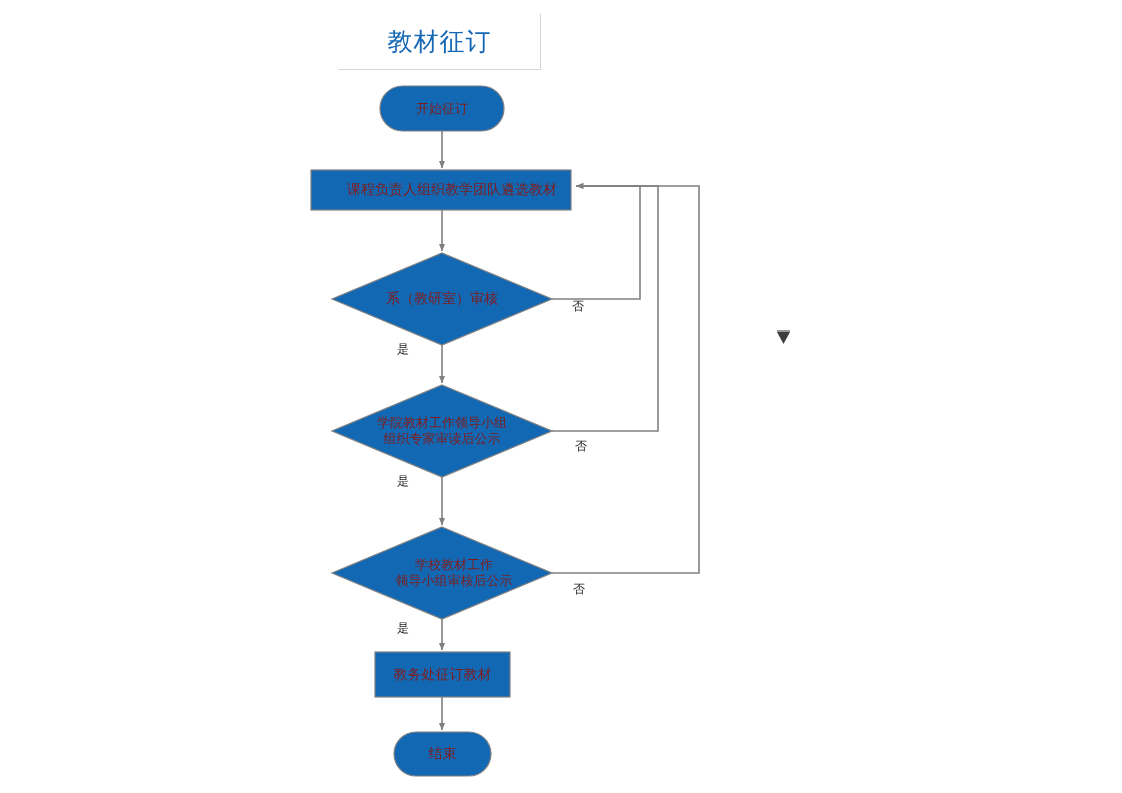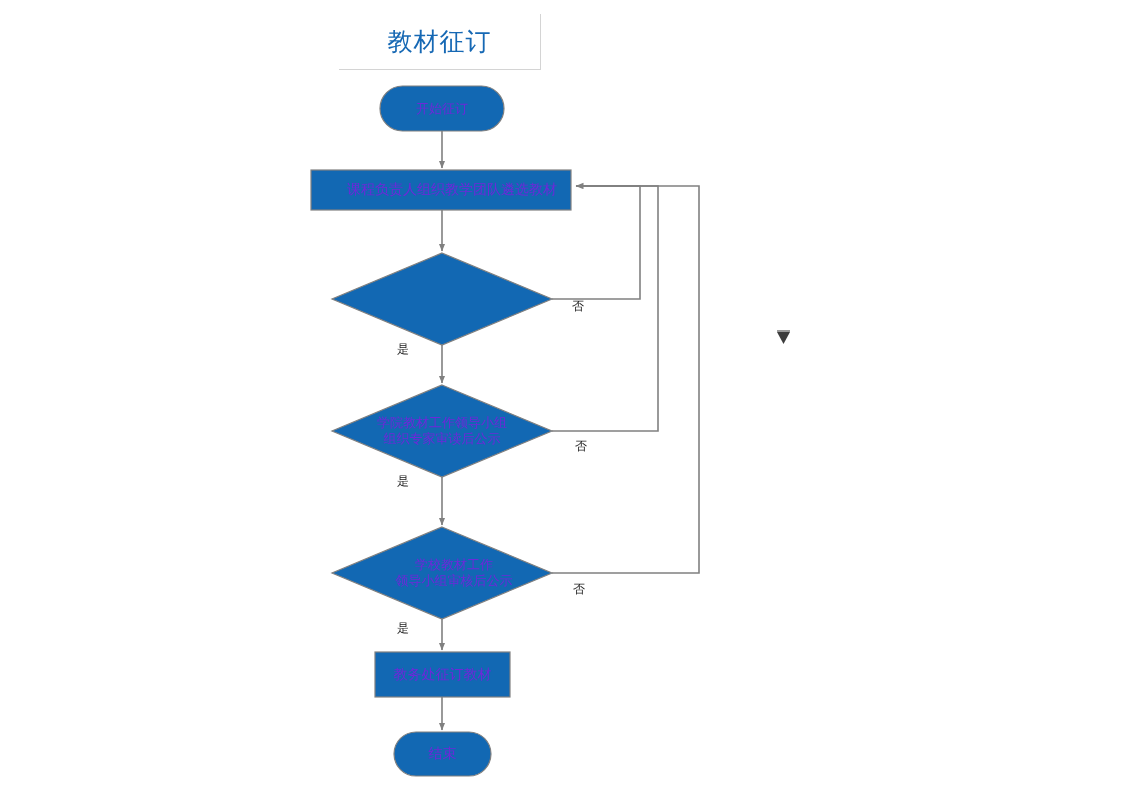--- a/index.html
+++ b/index.html
@@ -44,21 +44,21 @@
     color: #1668b4;
     font-size: 25px;
     letter-spacing: 1px;
     font-family: "Liberation Serif", "DejaVu Serif", serif;
     white-space: nowrap;
   }
 
   
   .node-label {
     position: absolute;
-    color: #6d28d9;
+    color: #7f1d1d;
     font-size: 13px;
     line-height: 16px;
     text-align: center;
     white-space: pre-line;
     font-family: "Liberation Serif", "DejaVu Serif", serif;
     pointer-events: none;
     display: flex;
     align-items: center;
     justify-content: center;
   }
@@ -123,20 +123,21 @@
     <rect x="394" y="732" width="97" height="44" rx="22" ry="22" fill="#1268b3" stroke="#808080" stroke-width="1.2"></rect>
 
     <polygon points="777,332 790,332 783.5,344" fill="#3d3d3d"></polygon>
     <rect x="777" y="330" width="13" height="2" fill="#9a9a9a"></rect>
   </svg>
 
   <div class="node-label" style="left:380px; top:86px; width:124px; height:45px;">开始征订</div>
 
   <div class="node-label" style="left:322px; top:170px; width:260px; height:40px; font-size:14px;">课程负责人组织教学团队遴选教材</div>
 
+  <div class="node-label" style="left:332px; top:253px; width:220px; height:92px; font-size:14px;">系（教研室）审核</div>
 
   <div class="node-label" style="left:332px; top:385px; width:220px; height:92px;">学院教材工作领导小组
 组织专家审读后公示</div>
 
   <div class="node-label" style="left:344px; top:527px; width:220px; height:92px;">学校教材工作
 领导小组审核后公示</div>
 
   <div class="node-label" style="left:375px; top:652px; width:135px; height:45px; font-size:14px;">教务处征订教材</div>
 
   <div class="node-label" style="left:394px; top:732px; width:97px; height:44px; font-size:14px;font-family:Liberation Serif, serif;">结束</div>

